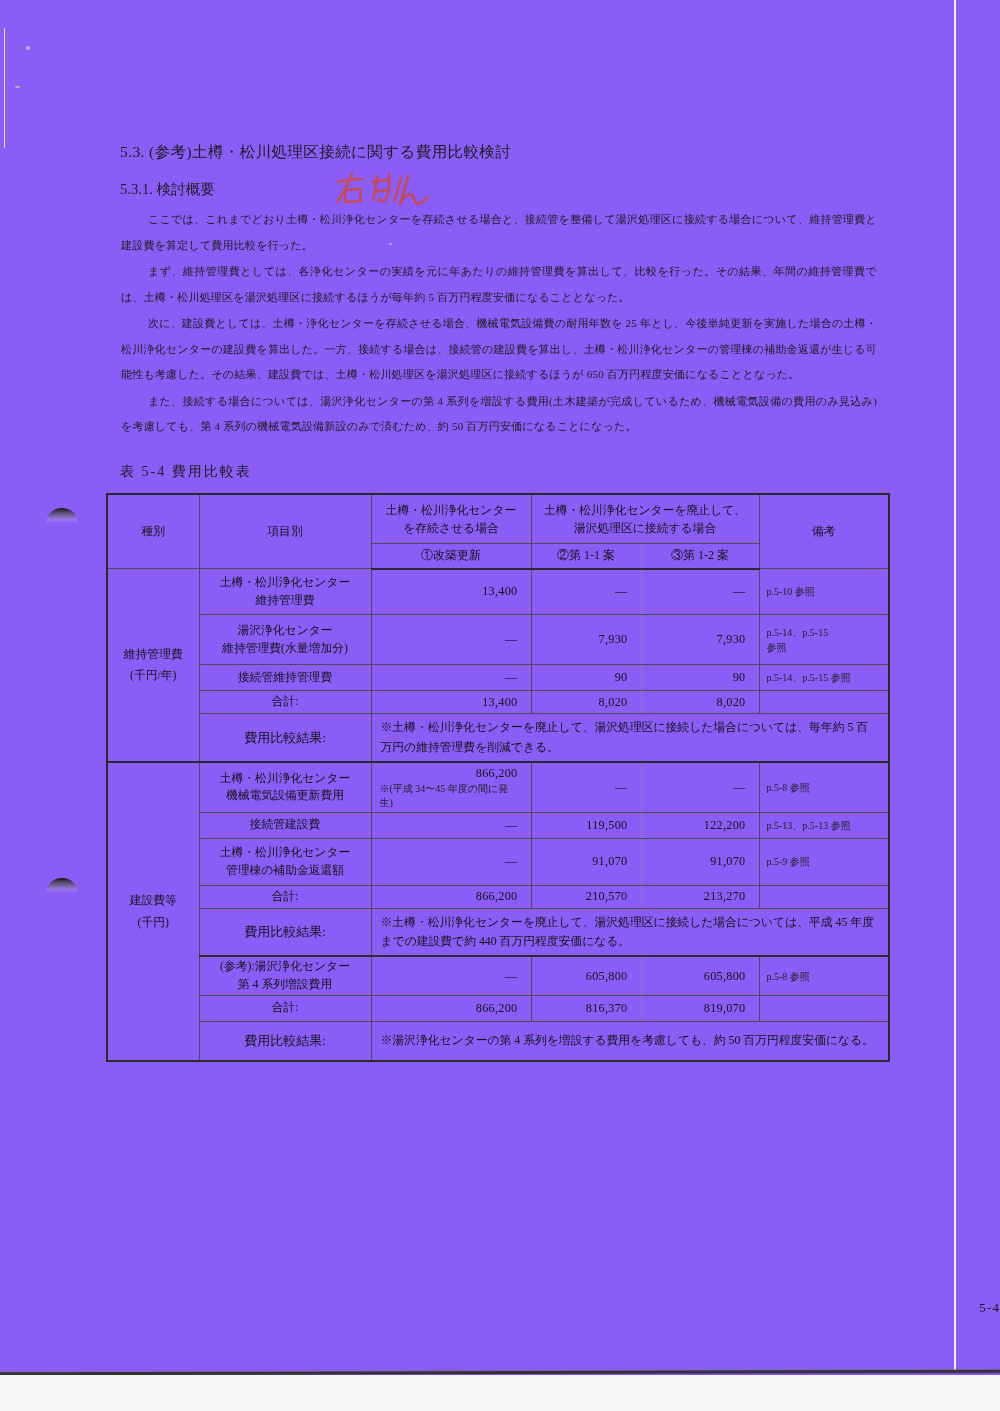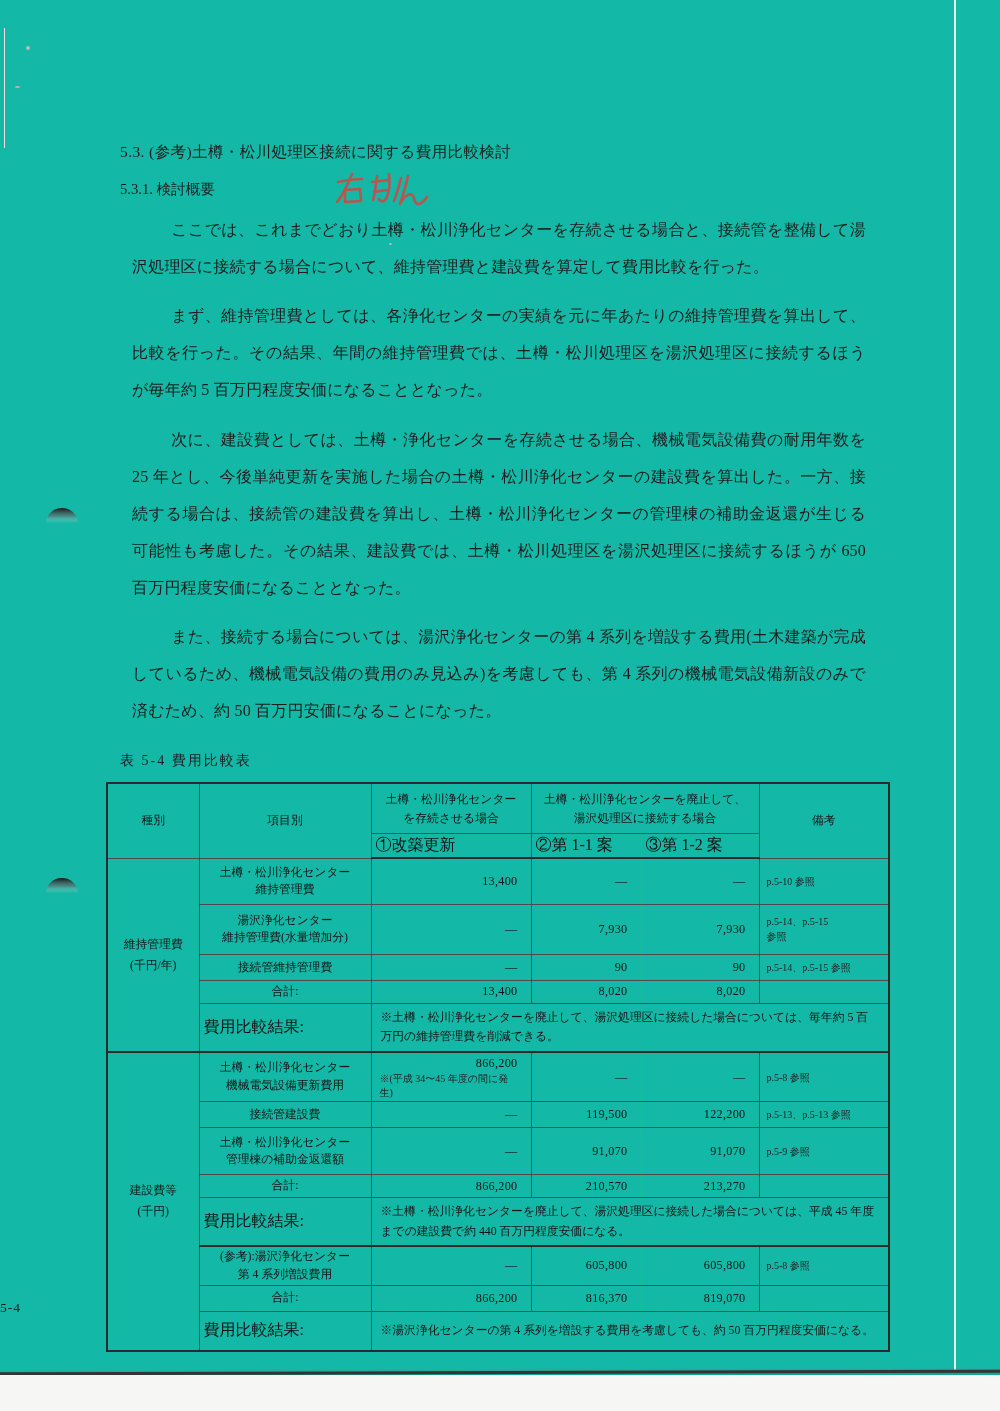--- a/index.html
+++ b/index.html
@@ -1,61 +1,61 @@
 <!DOCTYPE html>
 <html><head>
 <meta charset="utf-8">
 <style>
   html,body{margin:0;padding:0;background:#e9e9e7;}
   .page{
     position:relative;width:1000px;height:1411px;margin:0 auto;
-    background:#14b8a6;overflow:hidden;
+    background:#8b5cf6;overflow:hidden;
     font-family:"Liberation Serif","DejaVu Serif",serif;color:#1d1d1d;
   }
   
   .edge-left{position:absolute;left:4px;top:28px;width:1px;height:120px;background:#e2e2e0;}
   .speck{position:absolute;background:#b9b9b6;border-radius:50%;}
   .fold-line{position:absolute;left:954px;top:0;width:2px;height:1372px;background:#efefed;}
   .bottom-edge{position:absolute;left:-6px;top:1371px;width:1014px;height:3px;background:#343434;
     transform:rotate(-0.15deg);box-shadow:0 -1px 1px rgba(120,120,120,.45),0 2px 2px rgba(0,0,0,.12);}
   .below-edge{position:absolute;left:0;top:1375px;width:1000px;height:36px;background:#f6f6f4;}
   .crescent{position:absolute;}
   
   .content{position:absolute;left:120px;top:142px;width:758px;}
   .h1{font-size:15.5px;font-weight:normal;margin:0;letter-spacing:.4px;}
   .h2row{position:relative;margin-top:17px;}
   .h2{font-size:14.6px;font-weight:normal;margin:0;}
   .hand-note{position:absolute;left:212px;top:-14px;width:120px;height:54px;}
   .body-text{margin-top:8px;}
-  .para{font-size:16px;line-height:2.32;margin:12px;text-indent:2.45em;text-align:justify;letter-spacing:.2px;}
+  .para{font-size:11px;line-height:2.32;margin:1px;text-indent:2.45em;text-align:justify;letter-spacing:.2px;}
   
   .caption{margin-top:23px;text-align:left;font-size:14px;letter-spacing:2px;}
   .tablewrap{margin-left:-14px;width:782px;margin-top:12px;}
   table{border-collapse:collapse;table-layout:fixed;width:782px;border:2.4px solid #2a2a2a;font-size:11.8px;color:#141414;}
   td{border:1px solid #4c4c4c;padding:1px 4px;vertical-align:middle;overflow:hidden;}
   .prewrap{white-space:pre-line;}
   .ctr{text-align:center;line-height:1.5;}
   .cat{text-align:center;line-height:1.8;border-right:1px dotted #8a8a8a;font-size:11.8px;}
   td.c1{border-right:1px dotted #8a8a8a;}
   td.c2l{border-left:1px dotted #8a8a8a;}
   td.p2r{border-right:1px dotted #8a8a8a;}
   .num{text-align:right;padding-right:13px;font-size:12.2px;letter-spacing:.3px;}
   .remark{font-size:10px;line-height:1.5;padding-left:7px;color:#222;}
   .grp{text-align:center;line-height:1.55;font-size:11.8px;}
-  .sub{text-align:left;font-size:16px;}
+  .sub{text-align:center;font-size:12px;}
   .hr2 td{border-bottom:2.2px solid #2a2a2a;}
   .sec2 td{border-top:2.6px solid #2a2a2a;}
   .refrow td{border-top:2.2px solid #2a2a2a;}
-  .result-label{text-align:left;font-size:16px;}
+  .result-label{text-align:center;font-size:13px;}
   .result-text{font-size:11.8px;line-height:1.65;padding:4px 9px;text-align:left;}
   .cellnote{font-size:10px;text-align:left;padding-left:4px;letter-spacing:0;line-height:1.4;color:#222;}
   .val{line-height:1.5;}
   .h50{height:50px}.h25{height:25px}.h46{height:46px}.h26{height:26px}.h23{height:23px}
   .h37{height:37px}.h47{height:47px}.h48{height:48px}.h49{height:31px}.h40{height:40px}
-  .pageno{position:absolute;left:0;top:1300px;width:1000px;text-align:left;font-size:13.5px;letter-spacing:1px;}
+  .pageno{position:absolute;left:0;top:1300px;width:1000px;text-align:right;font-size:13.5px;letter-spacing:1px;}
 </style>
 </head>
 <body>
 
 <div class="page">
 
   <div class="edge-left"></div>
   <div class="speck" style="left:26px;top:46px;width:4px;height:4px;"></div>
   <div class="speck" style="left:15px;top:86px;width:5px;height:2px;"></div>
   <div class="speck" style="left:389px;top:243px;width:3px;height:2px;"></div>

